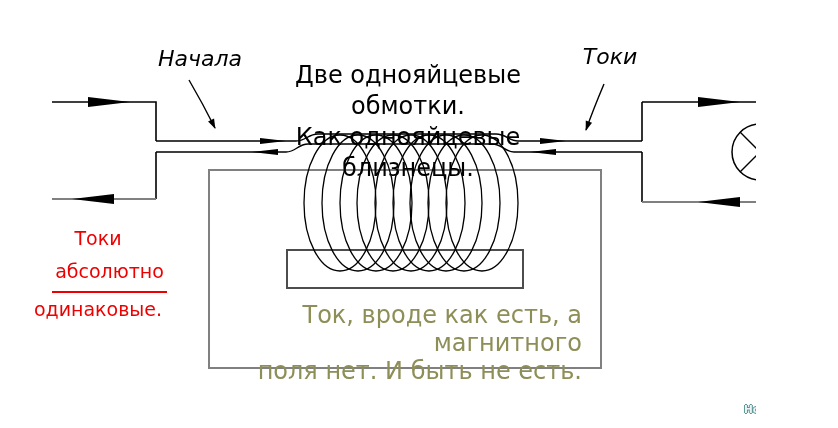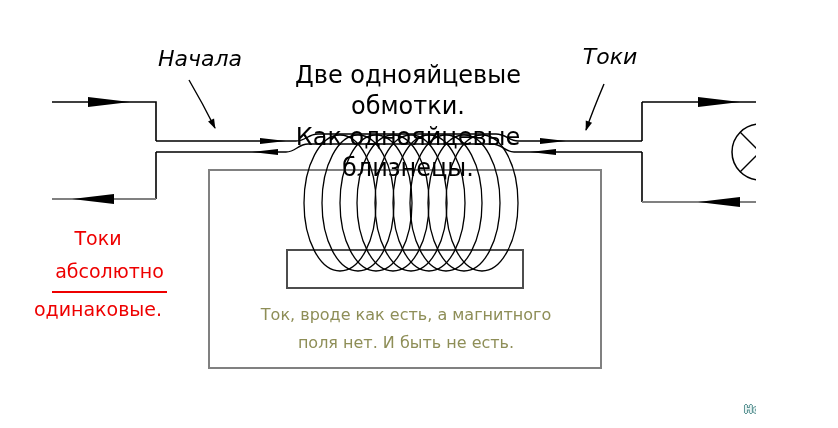--- a/index.html
+++ b/index.html
@@ -15,21 +15,21 @@
   .coreline{stroke:var(--core);stroke-width:2;fill:#fff;}
   .coil-turn{stroke:var(--wire);stroke-width:1.3;fill:none;}
   .arrow{fill:var(--wire);stroke:none;}
   .leader{stroke:var(--wire);stroke-width:1.4;fill:none;}
   .lamp-body{stroke:var(--wire);stroke-width:1.5;fill:#fff;}
   .txt{position:absolute;color:#000;}
   .callout{font-style:italic;font-size:22px;text-align:center;}
   .heading{left:240px;top:60px;width:336px;text-align:center;font-size:24px;line-height:31px;}
   .red-note{left:12px;top:222px;width:172px;text-align:center;font-size:19px;line-height:33px;color:var(--red);}
   .red-underline{display:inline-block;border-bottom:2px solid var(--red);padding:0 3px 3px 3px;margin-left:23px;}
-  .olive-note{left:230px;top:301px;width:352px;text-align:center;font-size:16px;line-height:28px;color:var(--olive);}
+  .olive-note{left:230px;top:301px;width:352px;text-align:right;font-size:24px;line-height:28px;color:var(--olive);}
   .watermark{left:744px;top:403px;font-size:10.5px;font-weight:bold;color:#eaf4f4;
     text-shadow:-1px 0 0 var(--teal),1px 0 0 var(--teal),0 -1px 0 var(--teal),0 1px 0 var(--teal);}
 </style>
 </head>
 <body>
 
 <div id="stage">
 
   <svg width="838" height="428" viewBox="0 0 838 428">
     <defs>

